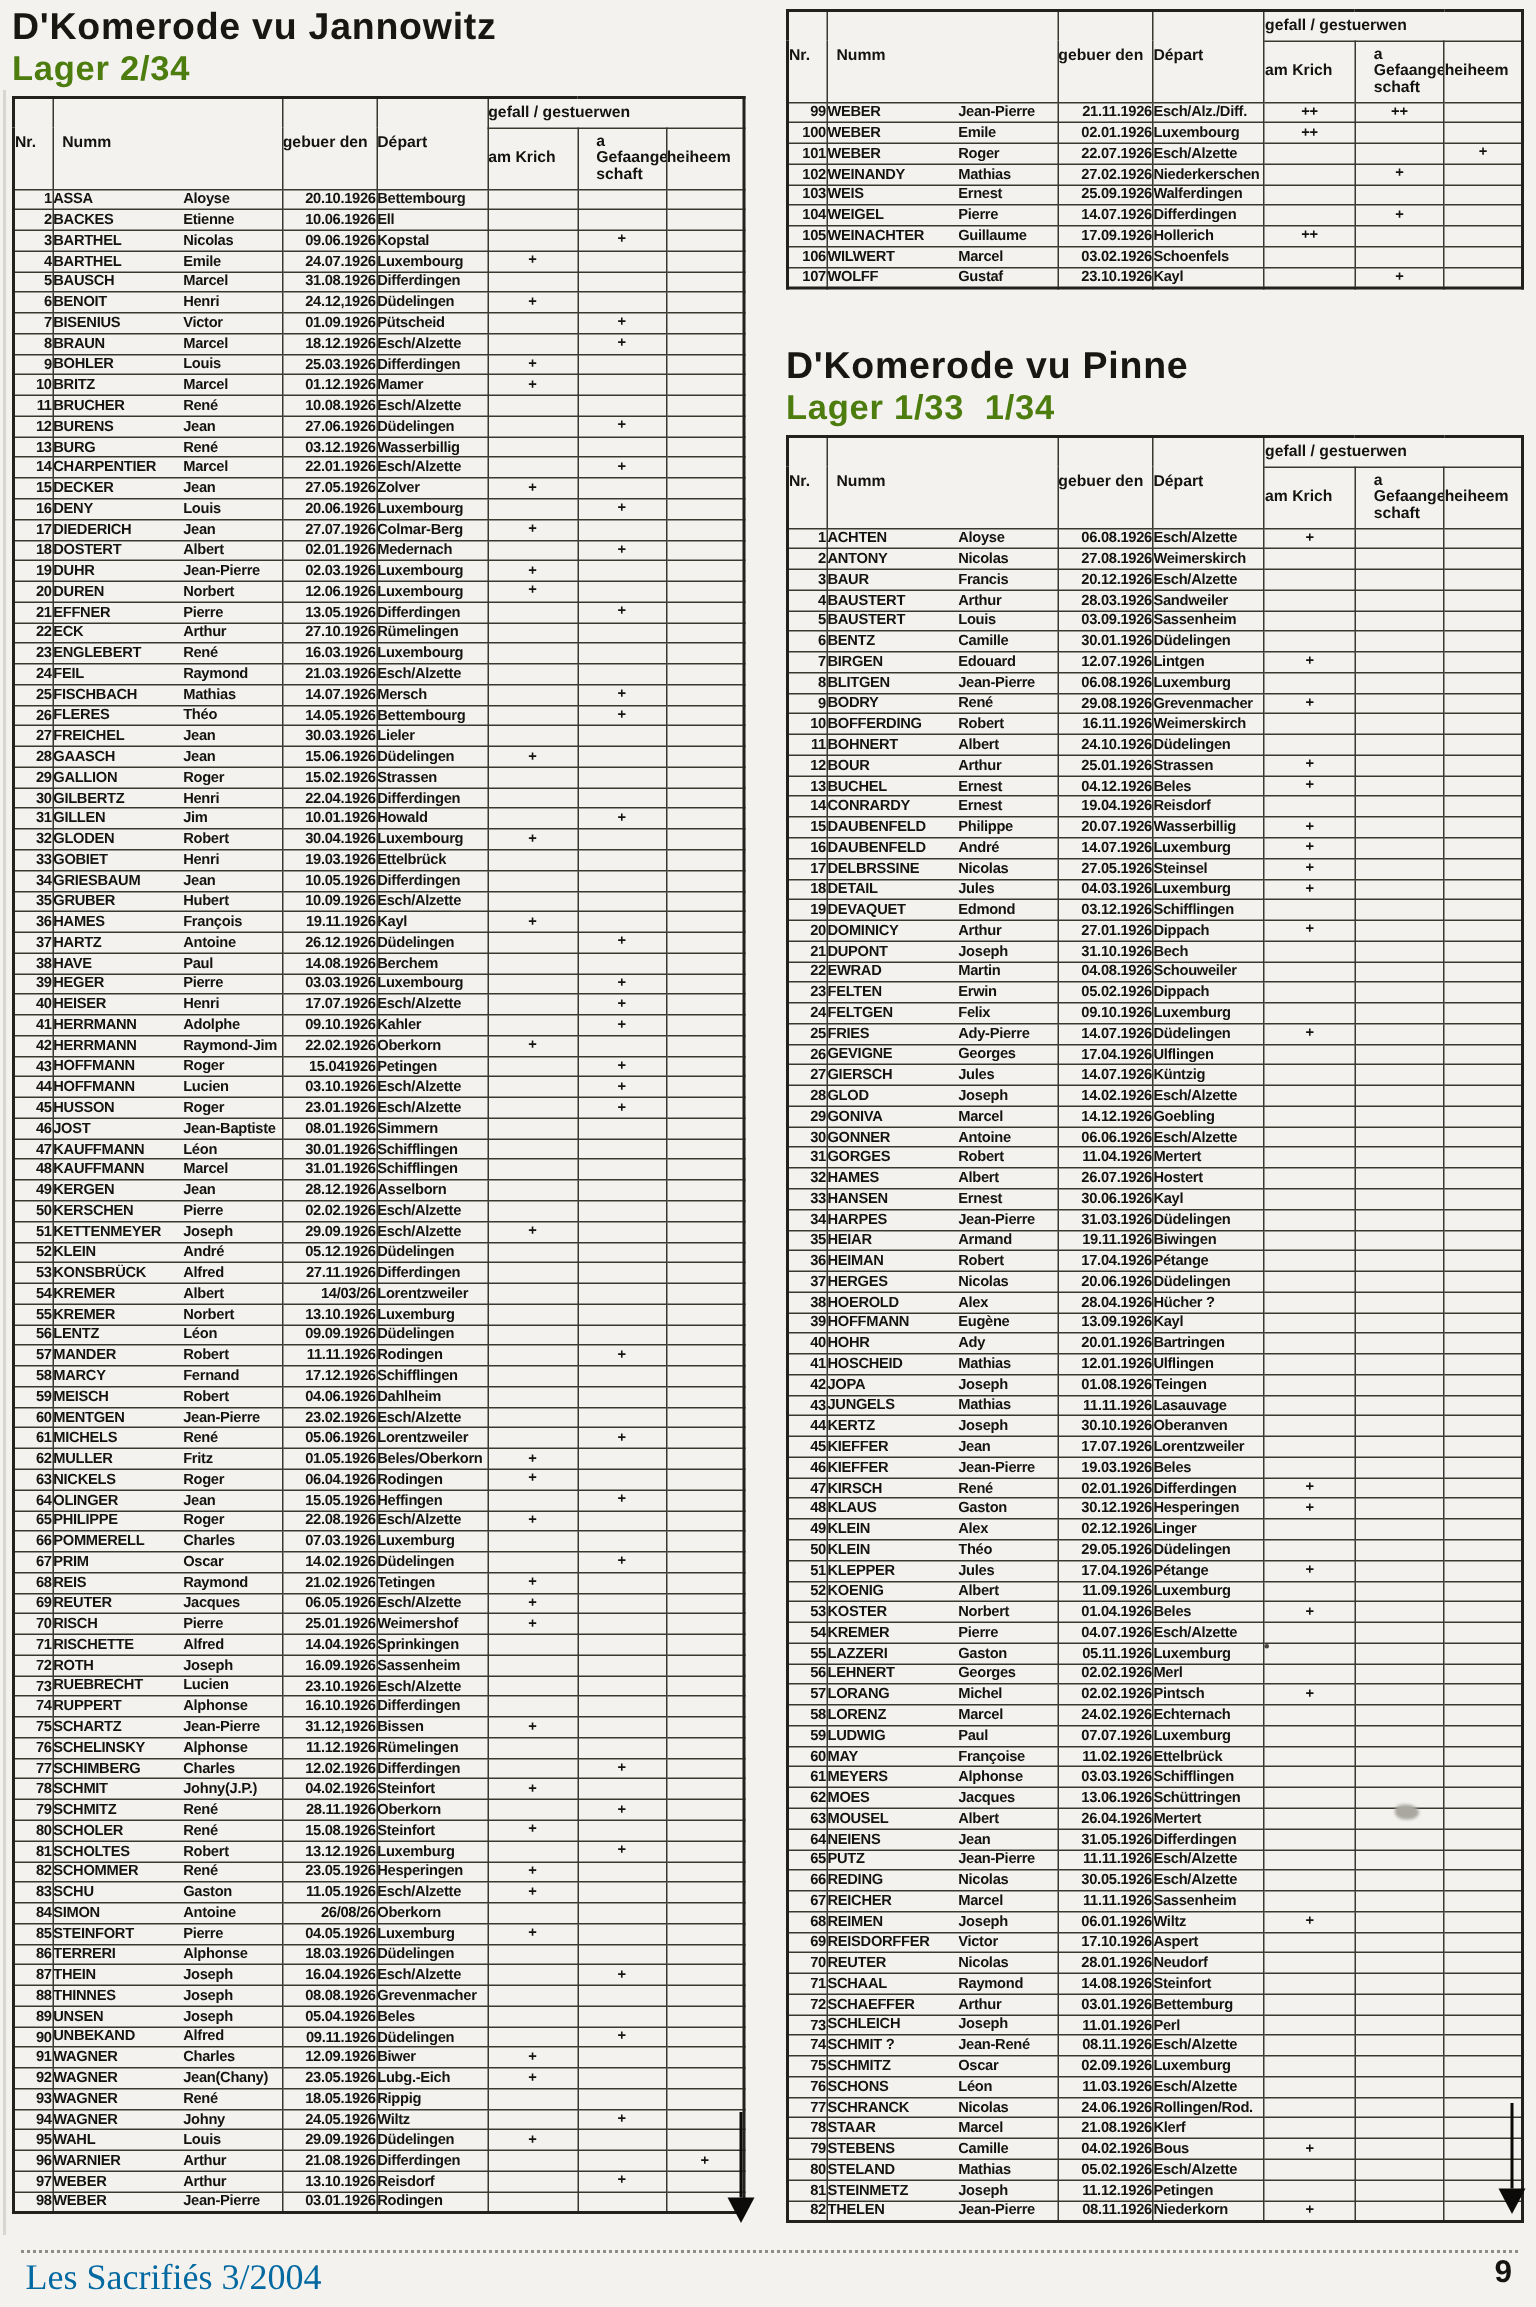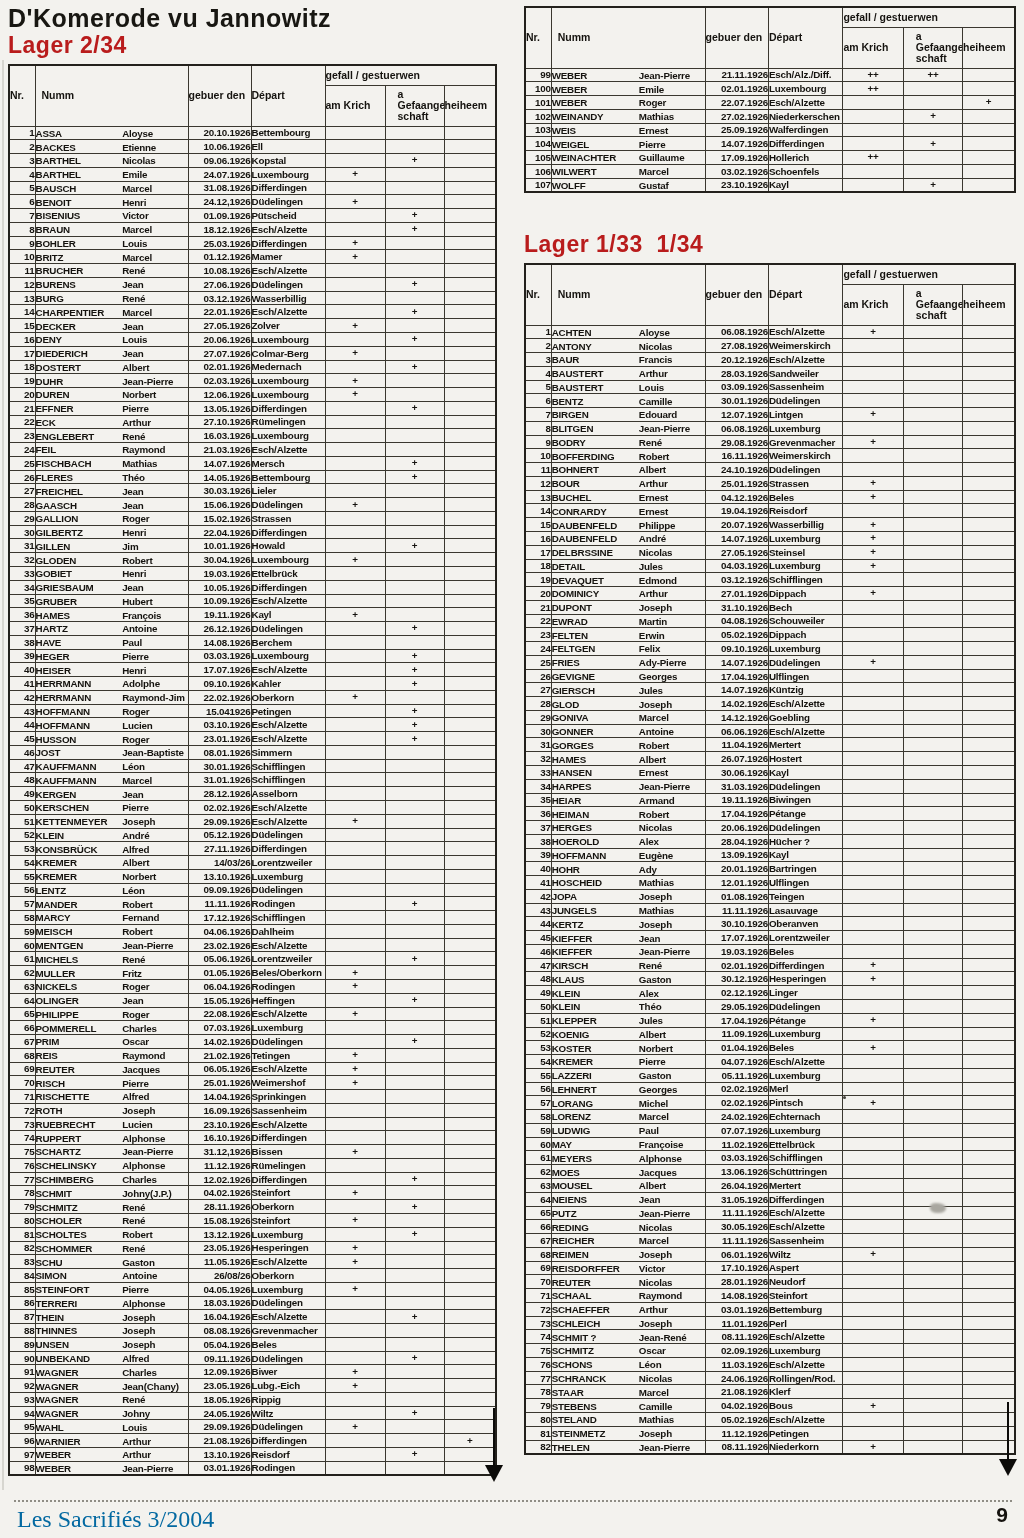--- a/index.html
+++ b/index.html
@@ -9,21 +9,21 @@
     position:relative; width:1024px; height:1538px;
     background:#f3f2ee; overflow:hidden; color:#1b1915;
   }
   .scan-edge{ position:absolute; left:2px; top:60px; width:2px; height:1430px; background:#d7d6d0; }
   .section{ position:absolute; }
   .sec-title{
     font-size:25px; line-height:27px; font-weight:bold; letter-spacing:.5px; color:#181712;
   }
   .sec-sub{
     font-size:23px; line-height:26px; font-weight:bold; letter-spacing:.5px;
-    color:#b91c1c; white-space:pre; margin-bottom:6px;
+    color:#4d7c0f; white-space:pre; margin-bottom:6px;
   }
   table.roster{
     width:100%; border-collapse:collapse; table-layout:fixed;
     border:2px solid #23211c; background:transparent;
   }
   table.roster th, table.roster td{
     border:1px solid #3a372f; overflow:hidden;
   }
   table.roster thead th{
     font-size:10.5px; font-weight:bold; color:#15130f;
@@ -1093,20 +1093,21 @@
             <td class="c-depart">Kayl</td>
             <td class="c-mark"></td>
             <td class="c-mark">+</td>
             <td class="c-mark"></td>
           </tr>
         </tbody>
       </table>
   </div>
 
   <div class="section" style="left:524px; top:231px; width:492px;">
+    <div class="sec-title">D'Komerode vu Pinne</div>
     <div class="sec-sub">Lager 1/33  1/34</div>
     <table class="roster">
         <colgroup>
           <col style="width: 26px;">
           <col style="width: 153px;">
           <col style="width: 63px;">
           <col style="width: 74px;">
           <col style="width: 60px;">
           <col style="width: 59px;">
           <col style="width: 52px;">

